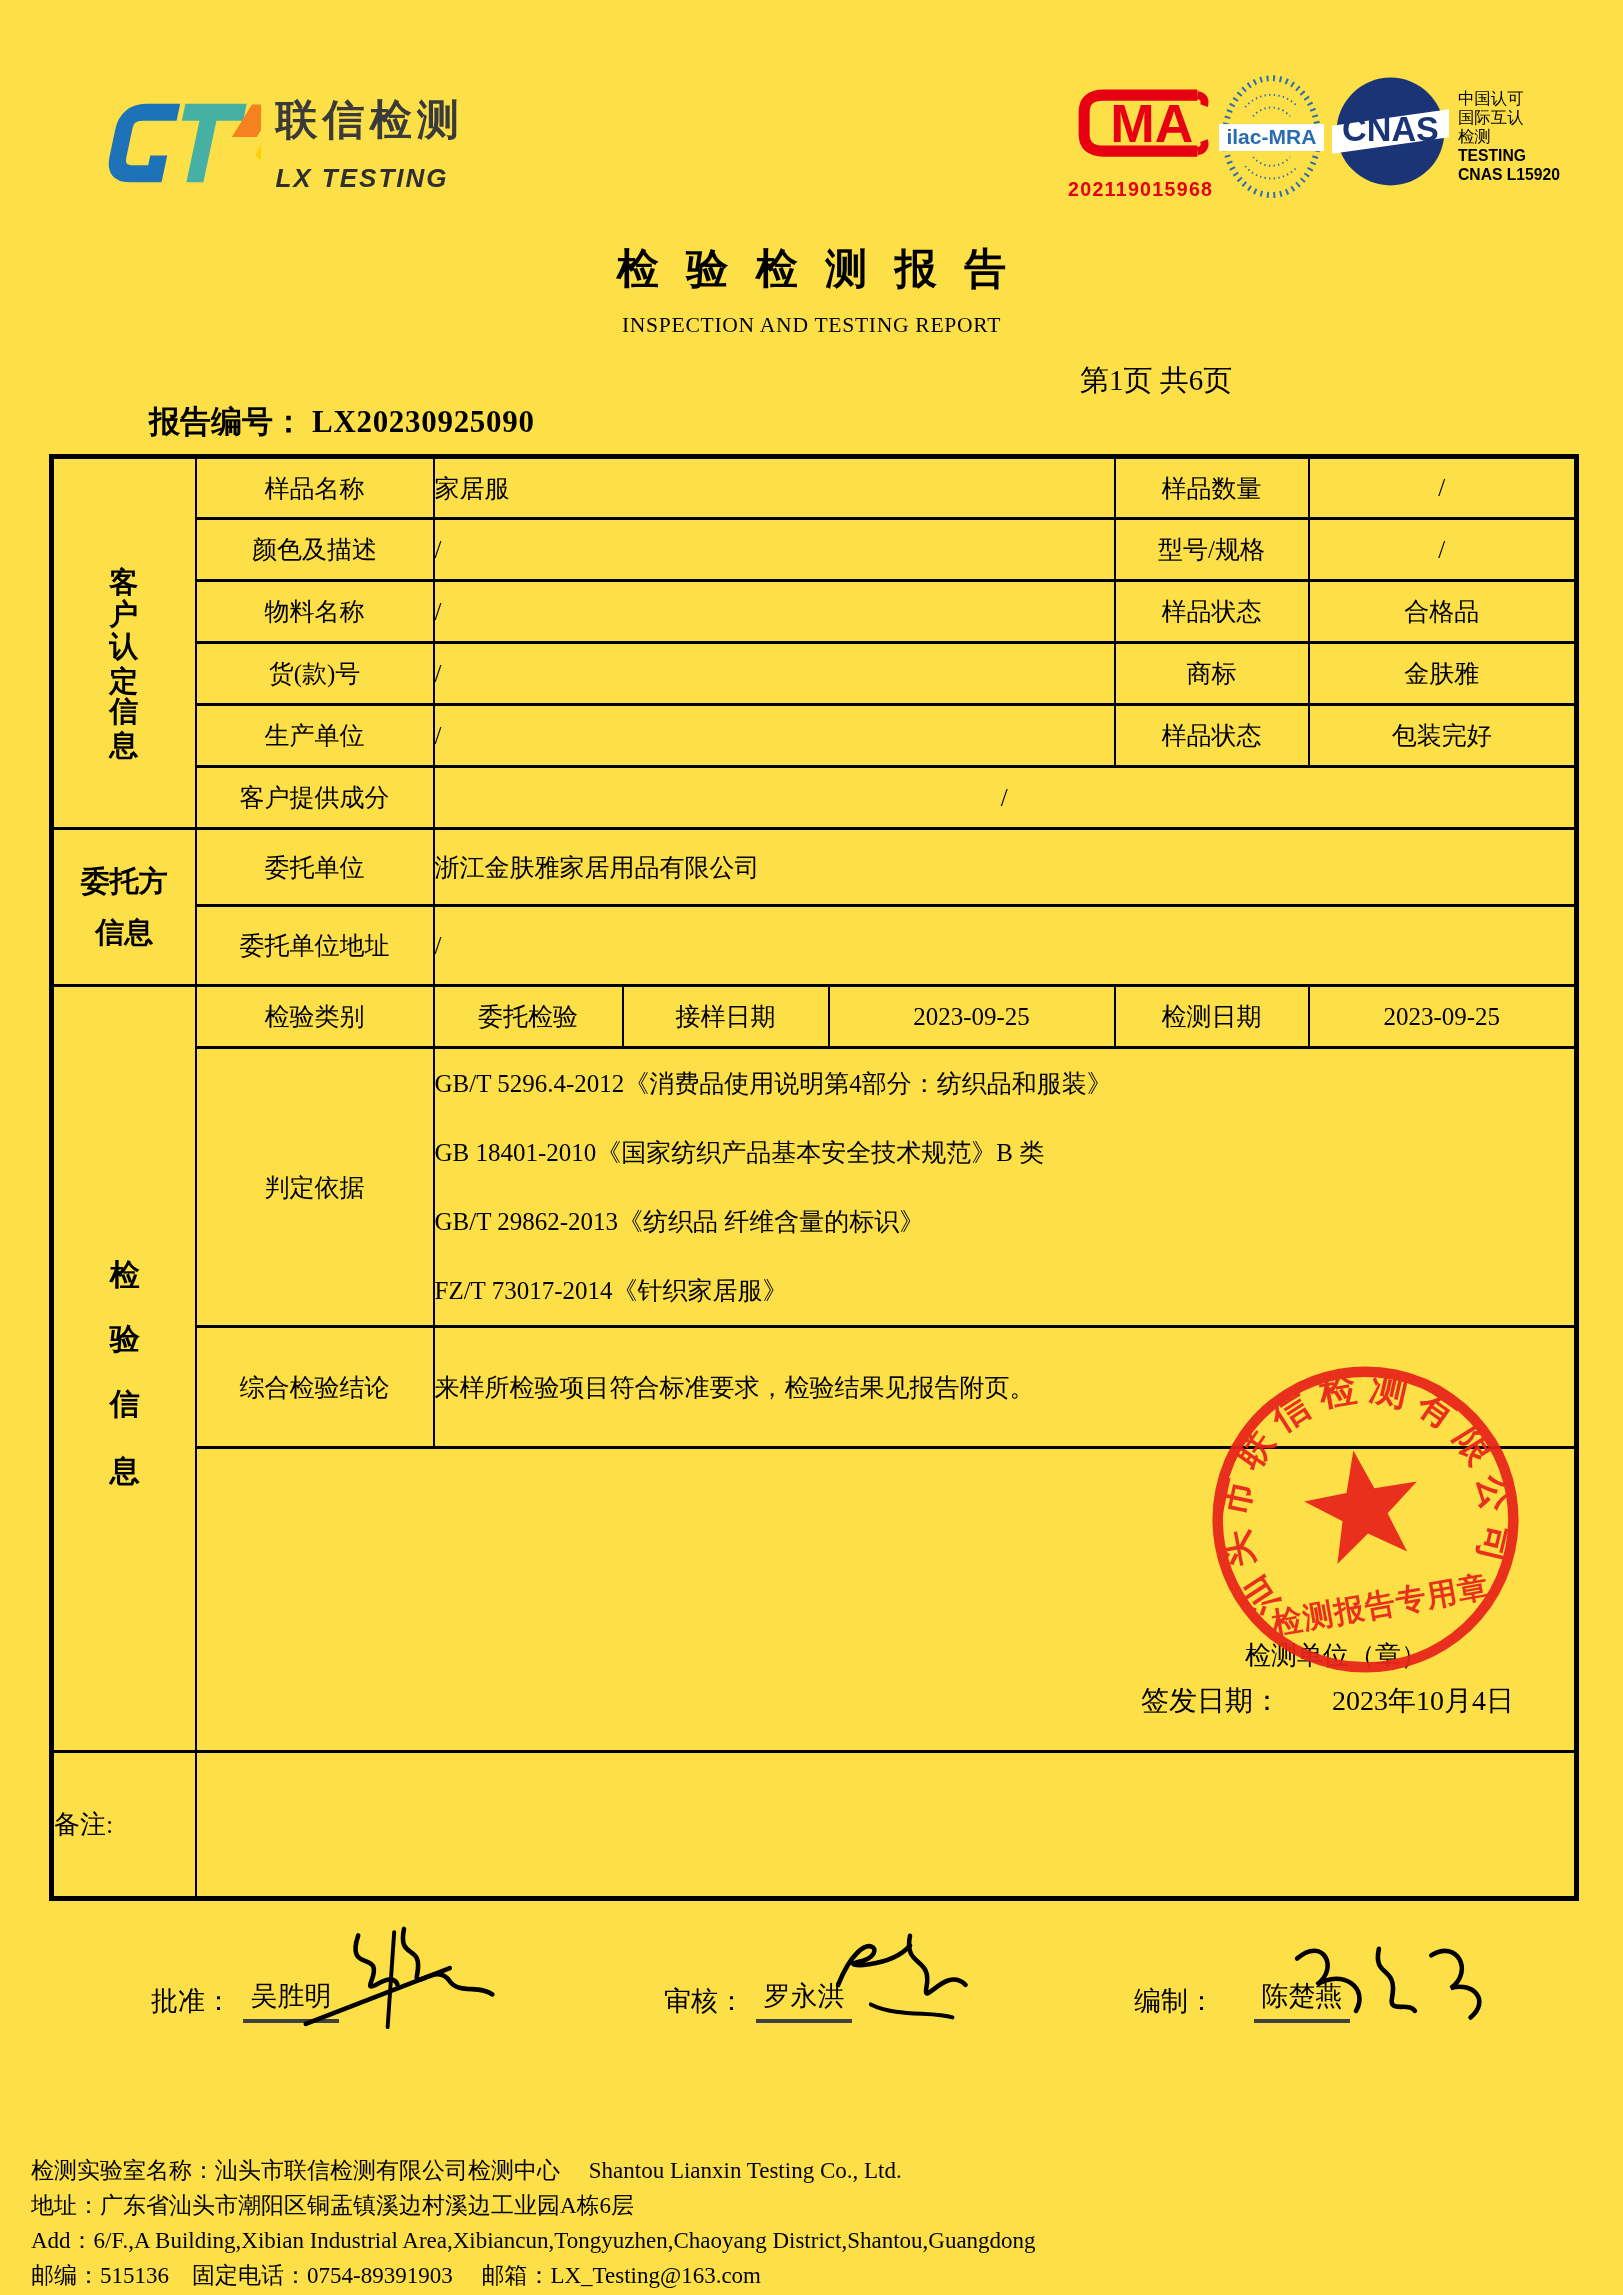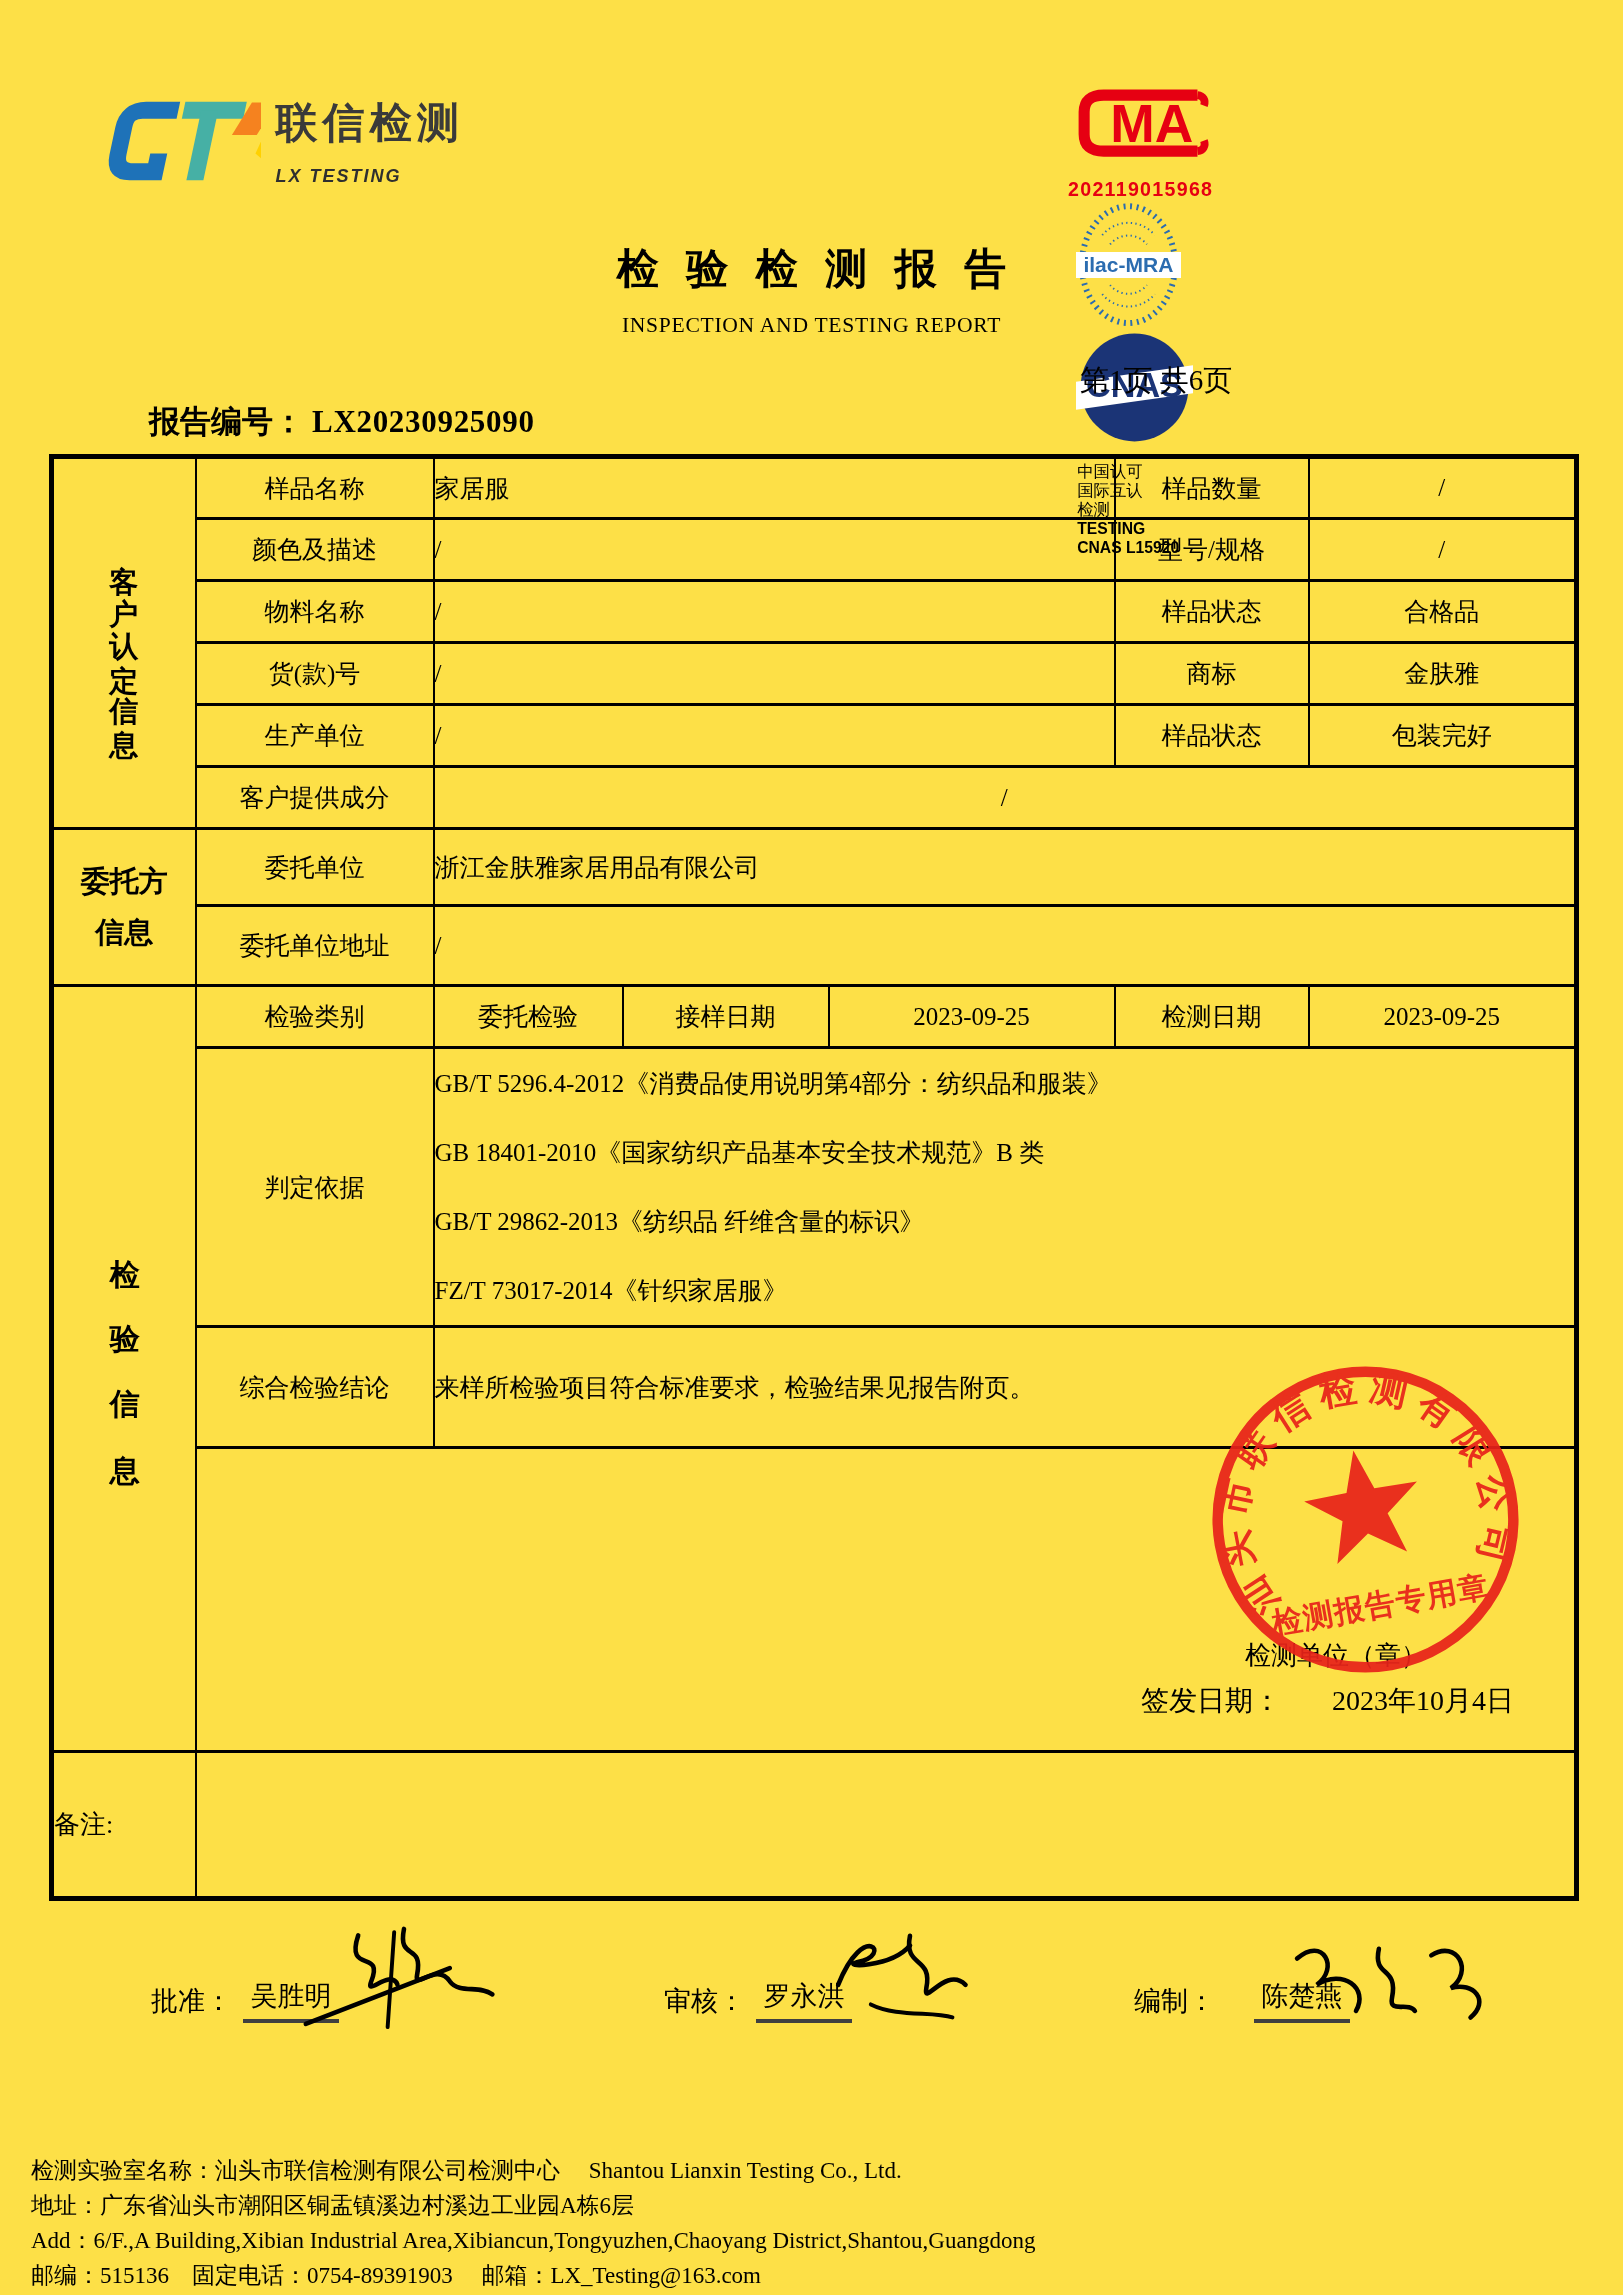--- a/index.html
+++ b/index.html
@@ -7,22 +7,22 @@
     position:relative;width:1623px;height:2295px;background:#fde047;
     font-family:"Liberation Serif","DejaVu Serif",serif;color:#000;overflow:hidden;
   }
   
   .logo{position:absolute;left:97px;top:92px;display:flex;align-items:center;}
   .logo-mark{width:164px;height:98px;}
   .logo-text{margin-left:14.4px;}
   .logo-cn{font-family:"Liberation Sans","DejaVu Sans",sans-serif;font-weight:bold;
     font-size:42px;letter-spacing:5.2px;color:#3a3a3a;}
   .logo-en{font-family:"Liberation Sans","DejaVu Sans",sans-serif;font-weight:bold;font-style:italic;
-    font-size:18px;letter-spacing:2px;color:#2f2f2f;margin-top:15px;}
-  .badges{position:absolute;left:1068px;top:73px;display:flex;align-items:flex-start;flex-direction:column;}
+    font-size:26px;letter-spacing:2px;color:#2f2f2f;margin-top:15px;}
+  .badges{position:absolute;left:1068px;top:73px;display:flex;align-items:flex-start;}
   .cma-wrap{width:143px;text-align:center;}
   .cma-number{font-family:"Liberation Sans",sans-serif;color:#e60012;font-size:19.6px;
     letter-spacing:1.3px;margin-top:3.9px;font-weight:bold;}
   .ilac-wrap{position:relative;width:105px;height:128px;margin-left:7.9px;}
   .ilac-label{position:absolute;left:0;top:51px;width:105px;text-align:center;background:#fff;
     font-family:"Liberation Sans",sans-serif;font-weight:bold;font-size:21px;color:#2b6cb0;padding:1.3px 0;}
   .cnas-wrap{margin-left:7.9px;width:117px;height:117px;}
   .accred-text{margin-left:9.2px;margin-top:15.7px;line-height:19px;}
   .accred-text .cnline{font-family:"Liberation Serif",serif;font-size:16.4px;}
   .accred-text .enline{font-family:"Liberation Sans",sans-serif;font-weight:bold;font-size:15.7px;}

